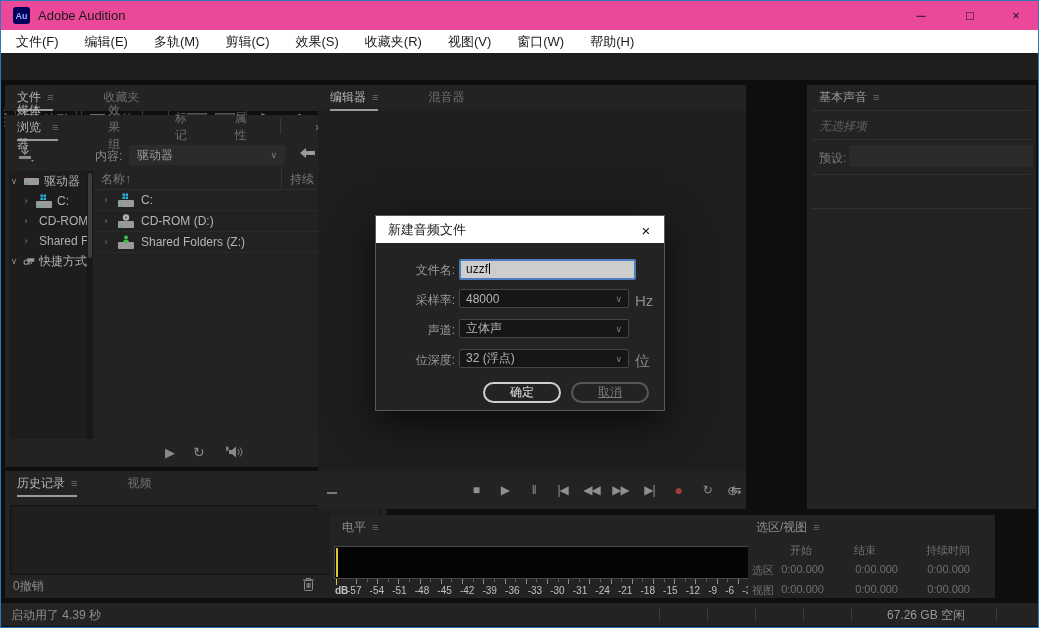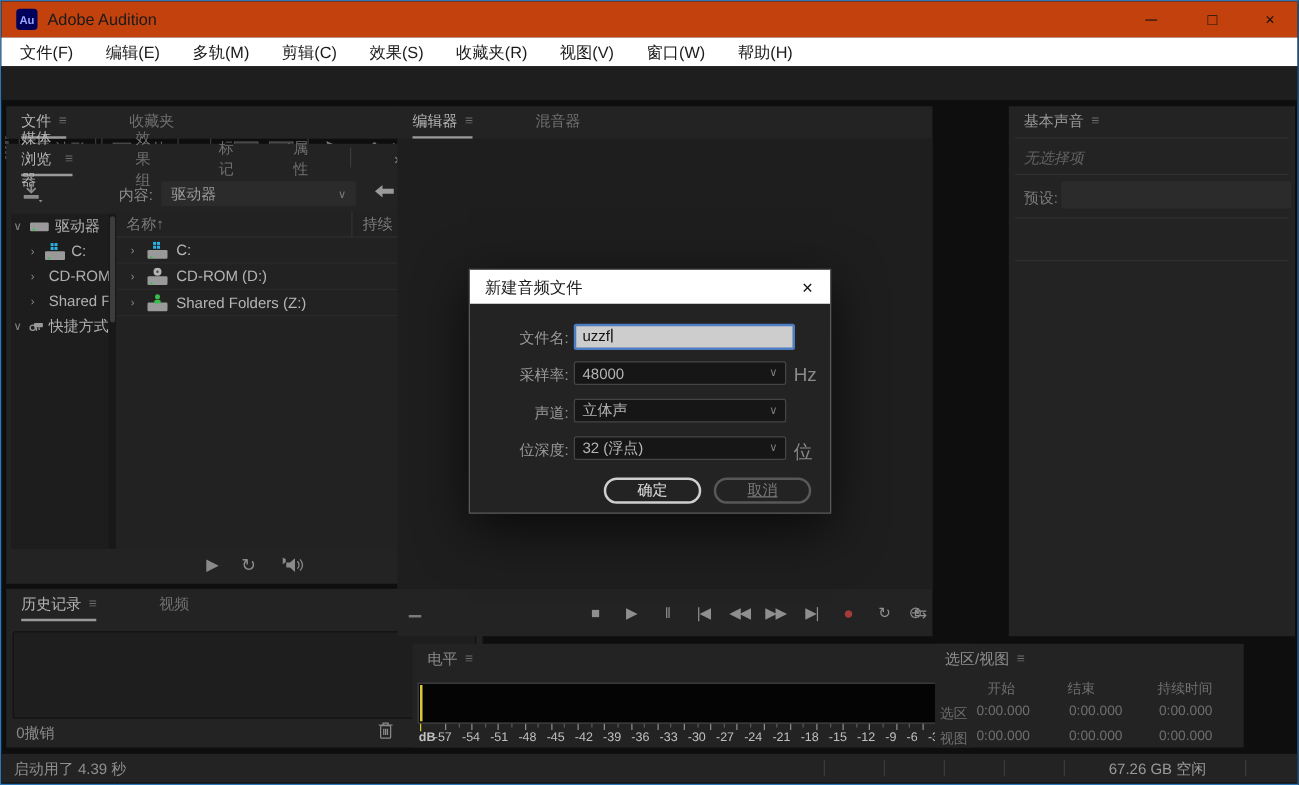--- a/index.html
+++ b/index.html
@@ -1,20 +1,20 @@
 <!DOCTYPE html>
 <html><head>
 <meta charset="utf-8">
 <style>
   html,body{margin:0;padding:0;background:#3a3a3a;}
   body{font-family:"Liberation Sans","DejaVu Sans",sans-serif;}
   .window{position:relative;width:1037px;height:626px;border:1px solid #2e76b5;background:#0e0e0e;overflow:hidden;}
   .abs{position:absolute;}
   
-  .titlebar{position:absolute;left:0;top:0;width:100%;height:29px;background:#c2410c;}
+  .titlebar{position:absolute;left:0;top:0;width:100%;height:29px;background:#ec4899;}
   .logo{position:absolute;left:12px;top:6px;width:17px;height:17px;background:#00005b;color:#99a8ff;
         font-size:9px;font-weight:bold;border-radius:3px;display:flex;align-items:center;justify-content:center;}
   .wtitle{position:absolute;left:37px;top:7px;font-size:13px;color:#1a1a1a;}
   .winbtn{position:absolute;top:0;width:44px;height:29px;display:flex;align-items:center;justify-content:center;
           color:#111;font-size:13px;cursor:default;}
   
   .menubar{position:absolute;left:0;top:29px;width:100%;height:23px;background:#ffffff;display:flex;align-items:center;padding-left:2px;box-sizing:border-box;}
   .menu-item{font-size:13px;color:#1a1a1a;padding:0 13px;}
   
   .toolbar{position:absolute;left:0;top:52px;width:100%;height:27px;background:#1e1e1e;}
@@ -411,21 +411,21 @@
       <span class="dbl" data-name="db-scale-label">-57</span>
           <span class="dbl" data-name="db-scale-label">-54</span>
           <span class="dbl" data-name="db-scale-label">-51</span>
           <span class="dbl" data-name="db-scale-label">-48</span>
           <span class="dbl" data-name="db-scale-label">-45</span>
           <span class="dbl" data-name="db-scale-label">-42</span>
           <span class="dbl" data-name="db-scale-label">-39</span>
           <span class="dbl" data-name="db-scale-label">-36</span>
           <span class="dbl" data-name="db-scale-label">-33</span>
           <span class="dbl" data-name="db-scale-label">-30</span>
-          <span class="dbl" data-name="db-scale-label">-27</span>
+          <span class="dbl" data-name="db-scale-label">-31</span>
           <span class="dbl" data-name="db-scale-label">-24</span>
           <span class="dbl" data-name="db-scale-label">-21</span>
           <span class="dbl" data-name="db-scale-label">-18</span>
           <span class="dbl" data-name="db-scale-label">-15</span>
           <span class="dbl" data-name="db-scale-label">-12</span>
           <span class="dbl" data-name="db-scale-label">-9</span>
           <span class="dbl" data-name="db-scale-label">-6</span>
           <span class="dbl" data-name="db-scale-label">-3</span>
           <span class="dbl" data-name="db-scale-label">0</span>
         </div>

